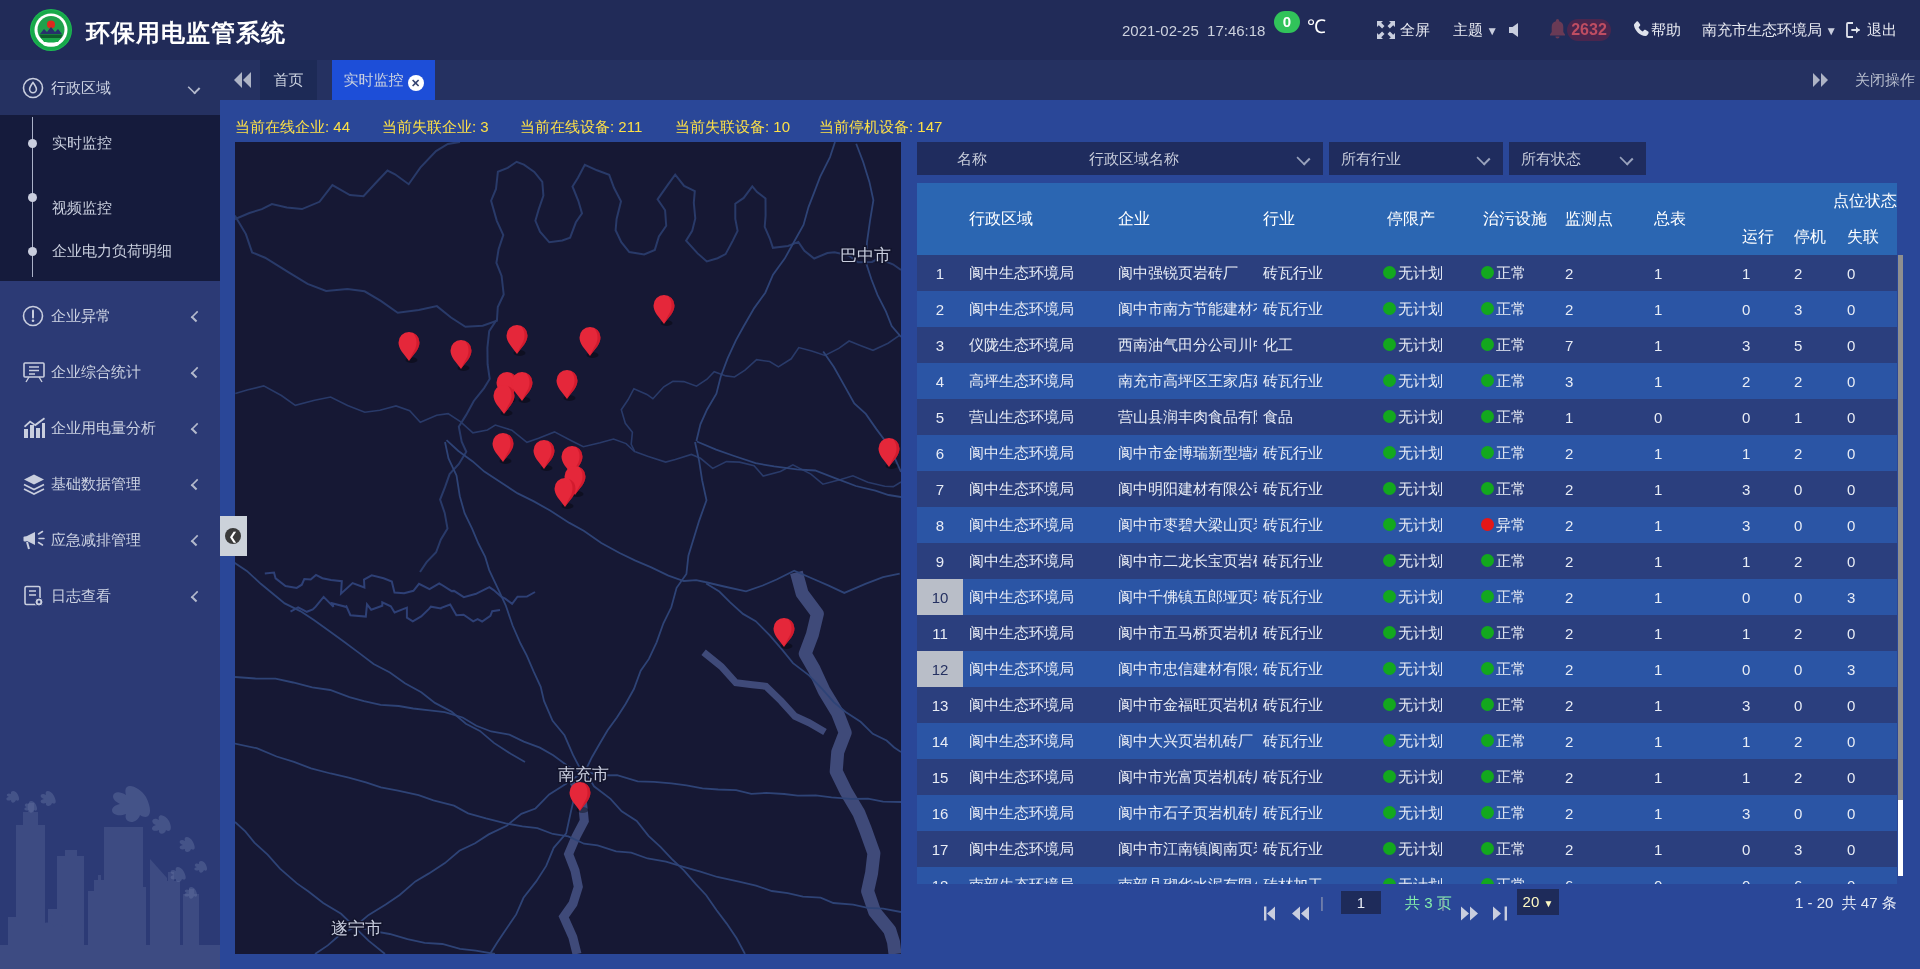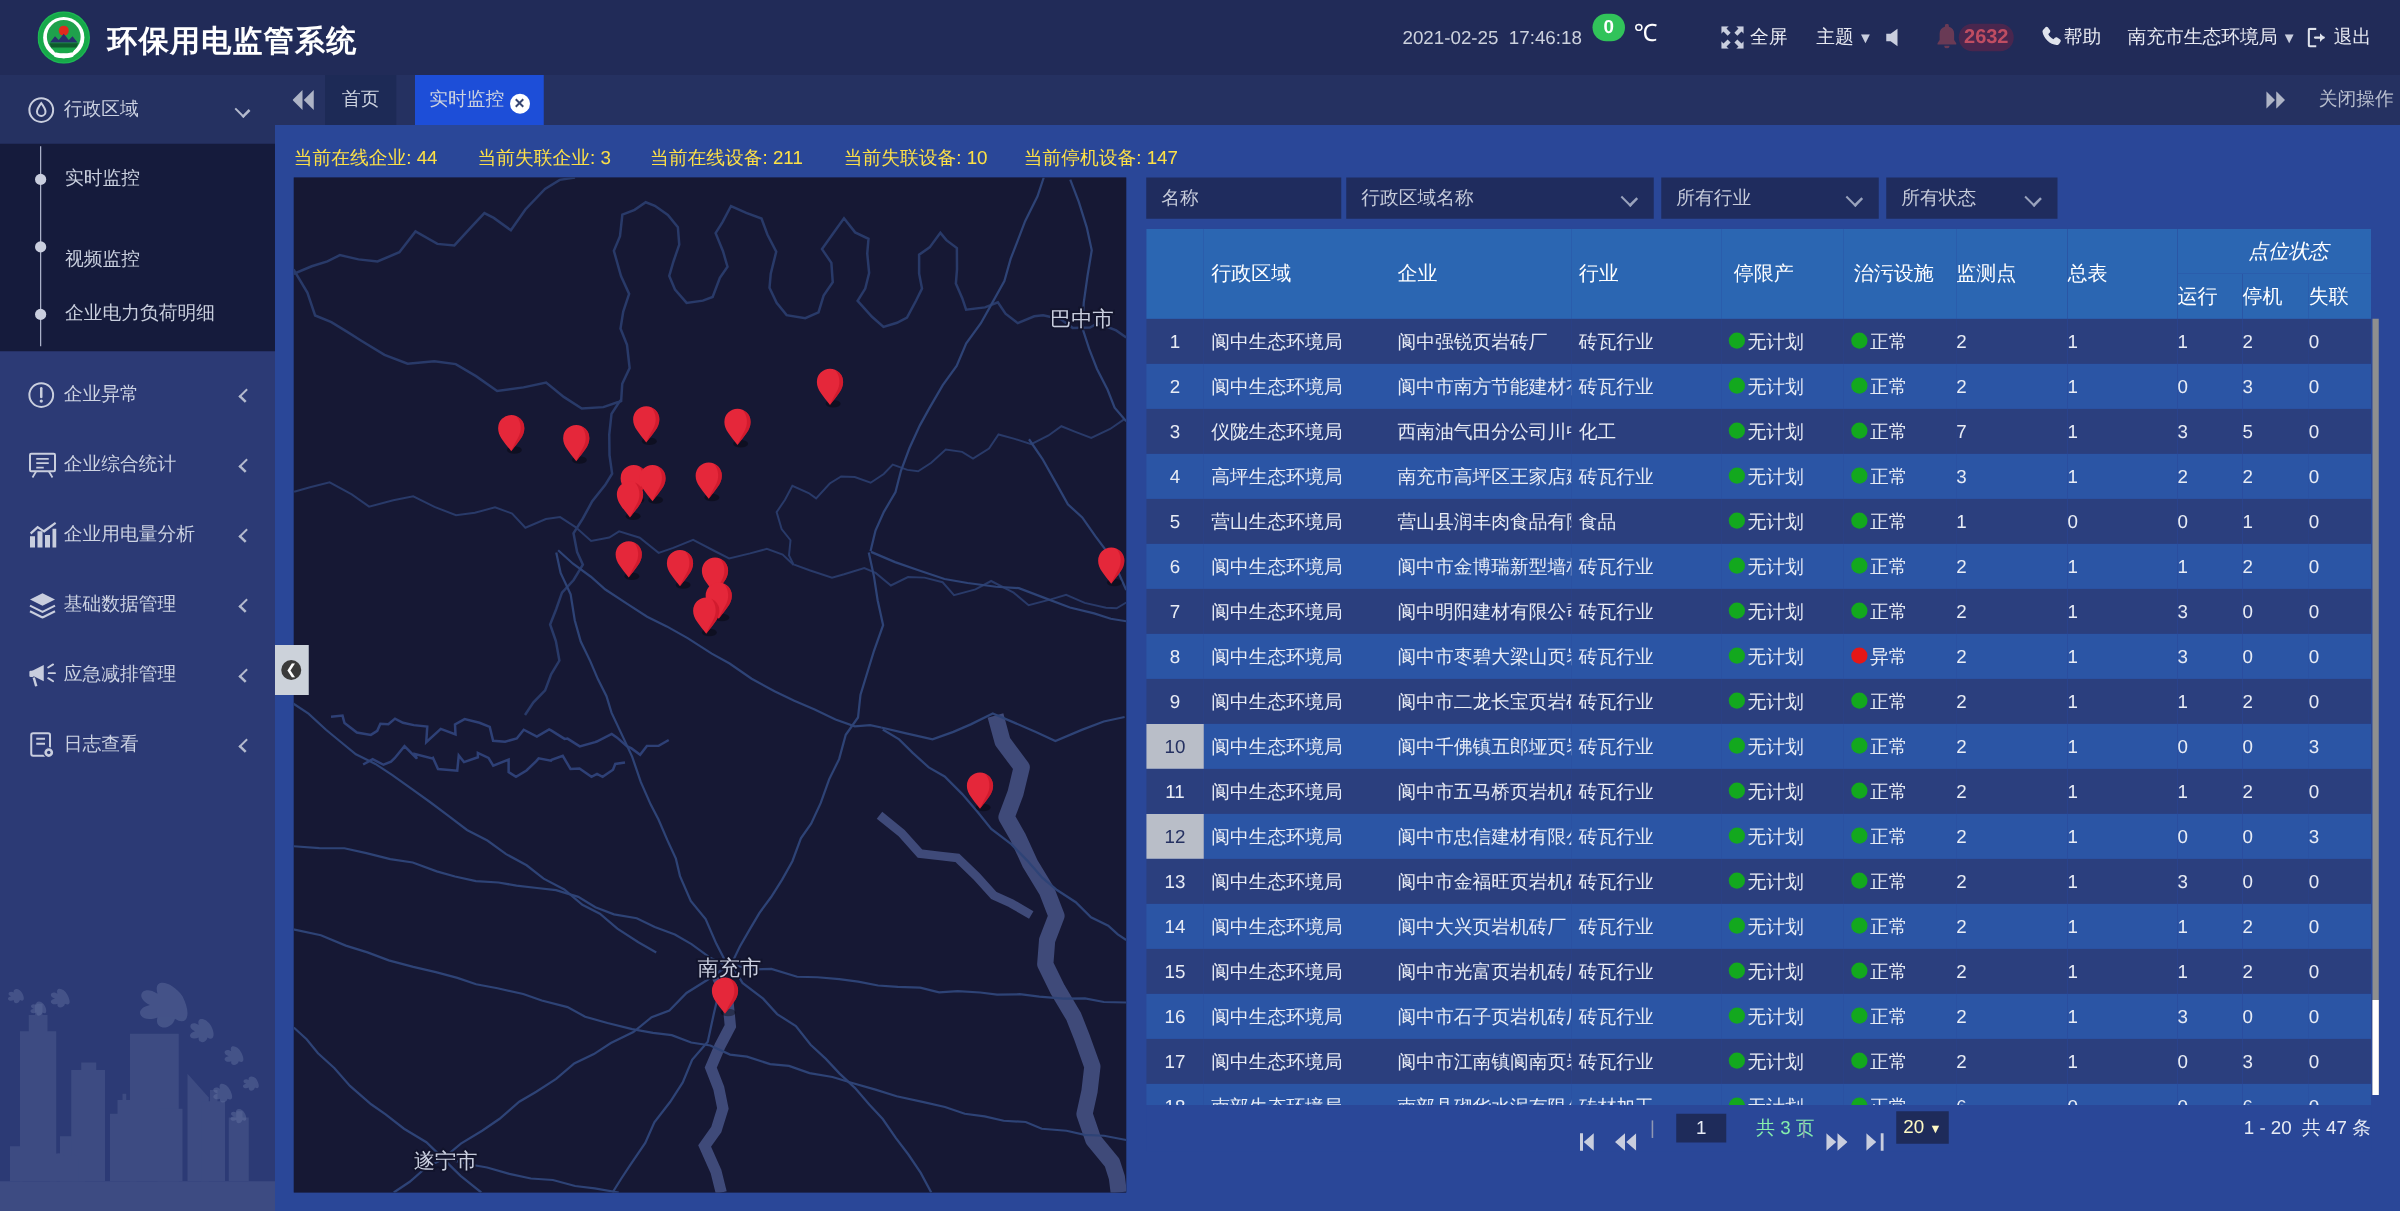--- a/index.html
+++ b/index.html
@@ -275,21 +275,21 @@
         <use href="#pin" x="0" y="0" transform="translate(337,333)"></use>
         <use href="#pin" x="0" y="0" transform="translate(340,353)"></use>
         <use href="#pin" x="0" y="0" transform="translate(330,365)"></use>
         <use href="#pin" x="0" y="0" transform="translate(654,325)"></use>
         <use href="#pin" x="0" y="0" transform="translate(549,505)"></use>
         <use href="#pin" x="0" y="0" transform="translate(345,669)"></use>
       </svg></div>
   <div id="collapsebtn">
       <div class="c">❮</div>
     </div>
-  <div class="filt" style="left:697px;width:156px;"><span class="lab">名称</span></div>
+  <div class="filt" style="left:697px;width:156px;padding-left:28px;"><span class="lab">名称</span></div>
   <div class="filt" style="left:857px;width:246px;"><span class="lab">行政区域名称</span><span class="chv"></span></div>
   <div class="filt" style="left:1109px;width:174px;"><span class="lab">所有行业</span><span class="chv"></span></div>
   <div class="filt" style="left:1289px;width:137px;"><span class="lab">所有状态</span><span class="chv"></span></div>
   <div id="tablewrap">
     <table class="grid">
       <colgroup>
           <col style="width:46px">
           <col style="width:149px">
           <col style="width:145px">
           <col style="width:120px">
@@ -304,21 +304,21 @@
       <thead>
         <tr style="height:36px;">
           <th rowspan="2"></th>
           <th rowspan="2" class="tl" style="height:72px;">行政区域</th>
           <th rowspan="2" class="tl">企业</th>
           <th rowspan="2" class="tl">行业</th>
           <th rowspan="2" class="tl" style="padding-left:10px !important;">停限产</th>
           <th rowspan="2" class="tl" style="padding-left:8px !important;">治污设施</th>
           <th rowspan="2" class="hnum">监测点</th>
           <th rowspan="2" class="hnum">总表</th>
-          <th colspan="3" style="font-style:italic;text-align:center;padding-left:22px !important;">点位状态</th>
+          <th colspan="3" style="text-align:right;padding-left:22px !important;">点位状态</th>
         </tr>
         <tr style="height:36px;">
             <th class="hnum">运行</th>
             <th class="hnum">停机</th>
             <th class="hnum">失联</th>
           </tr>
       </thead>
       <tbody>
       <tr class="odd">
             <td class="ctr">1</td>

